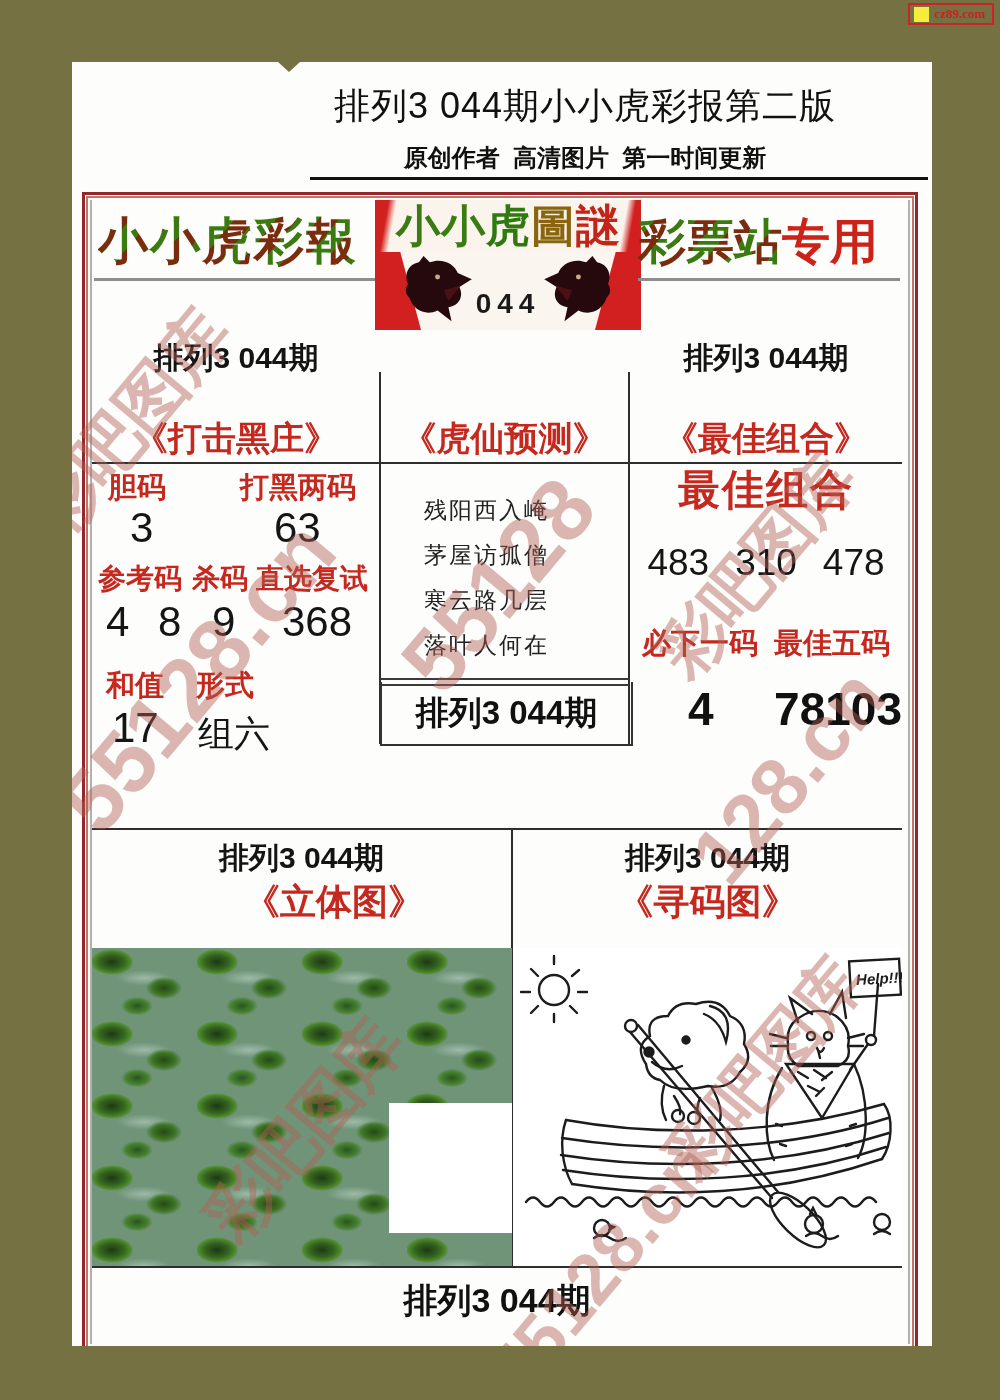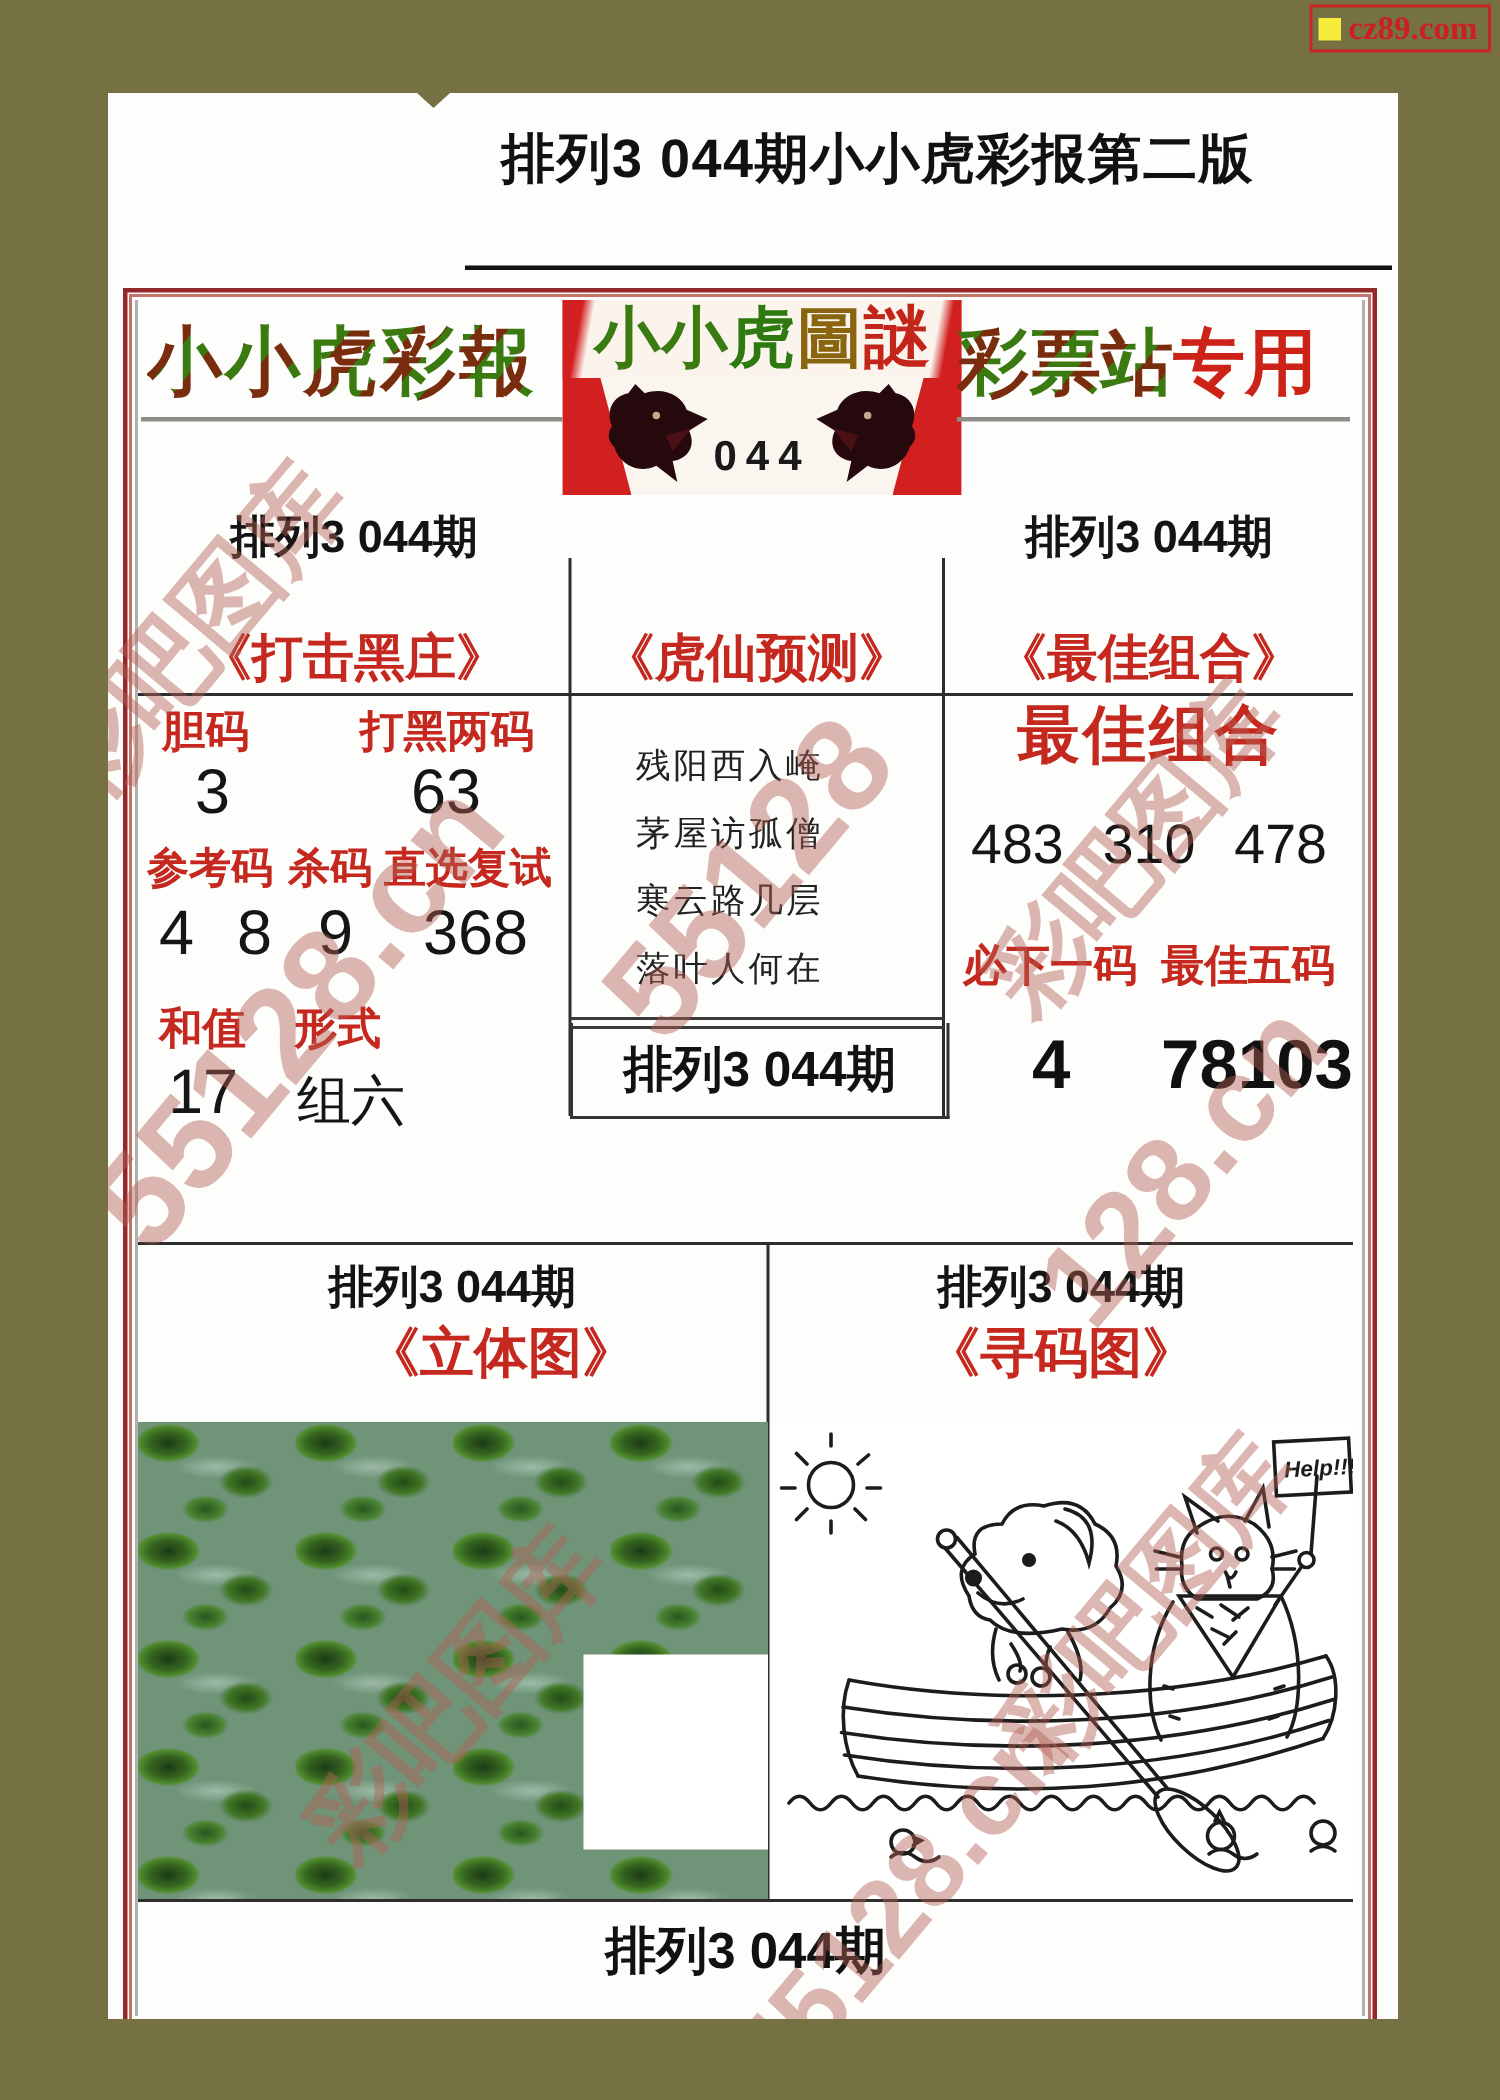--- a/index.html
+++ b/index.html
@@ -9,26 +9,26 @@
     font-family:"Liberation Sans", sans-serif;
     -webkit-font-smoothing:antialiased;
   }
   .abs{position:absolute;}
   .ctr{text-align:center;}
 
   
   .badge{top:3px;right:6px;border:2px solid #cc2424;background:#767143;
     display:flex;align-items:center;gap:5px;padding:1px 7px 1px 4px;z-index:60;cursor:pointer;}
   .badge .sq{width:15px;height:15px;background:#f6ec3c;}
-  .badge .txt{color:#cc2020;font-size:22px;font-weight:bold;font-family:"Liberation Serif",serif;}
+  .badge .txt{color:#cc2020;font-size:13px;font-weight:bold;font-family:"Liberation Serif",serif;}
 
   
   .page{left:72px;top:62px;width:860px;height:1284px;background:#fdfdfb;overflow:hidden;}
   .notch{left:206px;top:0;width:22px;height:10px;background:#767143;clip-path:polygon(0 0,100% 0,50% 100%);}
-  .m-title{left:170px;right:4px;top:20px;font-size:36px;font-weight:bold;color:#111;letter-spacing:1px;}
+  .m-title{left:170px;right:4px;top:20px;font-size:36px;font-weight:normal;color:#111;letter-spacing:1px;}
   .m-sub{left:170px;right:4px;top:80px;font-size:24px;font-weight:bold;color:#111;white-space:pre;}
   .m-rule{left:238px;right:4px;top:115px;border-bottom:3px solid #111;}
 
   
   .redbox{left:10px;top:130px;width:830px;height:1154px;border:3px solid #93282c;}
   .redbox .inner{position:absolute;inset:1px;border:2px solid #c4736b;}
   .content{position:absolute;inset:2px;border-left:2px solid #b3b0ab;border-right:2px solid #b3b0ab;background:#fdfdfb;}
 
   
   .hdr-left{left:6px;top:8px;font-size:50px;font-weight:bold;letter-spacing:2px;}
@@ -118,20 +118,21 @@
 <div class="abs badge">
   <span class="sq"></span>
   <span class="txt">cz89.com</span>
 </div>
 
 <div class="abs page">
 
   <div class="abs notch"></div>
 
   <div class="abs m-title ctr">排列3 044期小小虎彩报第二版</div>
+  <div class="abs m-sub ctr">原创作者  高清图片  第一时间更新</div>
   <div class="abs m-rule"></div>
 
   <div class="wm wm1">彩吧图库</div>
   <div class="wm wm2">55128.cn</div>
   <div class="wm wm3">55128</div>
   <div class="wm wm4">彩吧图库</div>
   <div class="wm wm5">128.cn</div>
   <div class="wm wm6">彩吧图库</div>
   <div class="wm wm7">彩吧图库</div>
   <div class="wm wm8">55128.cn</div>

